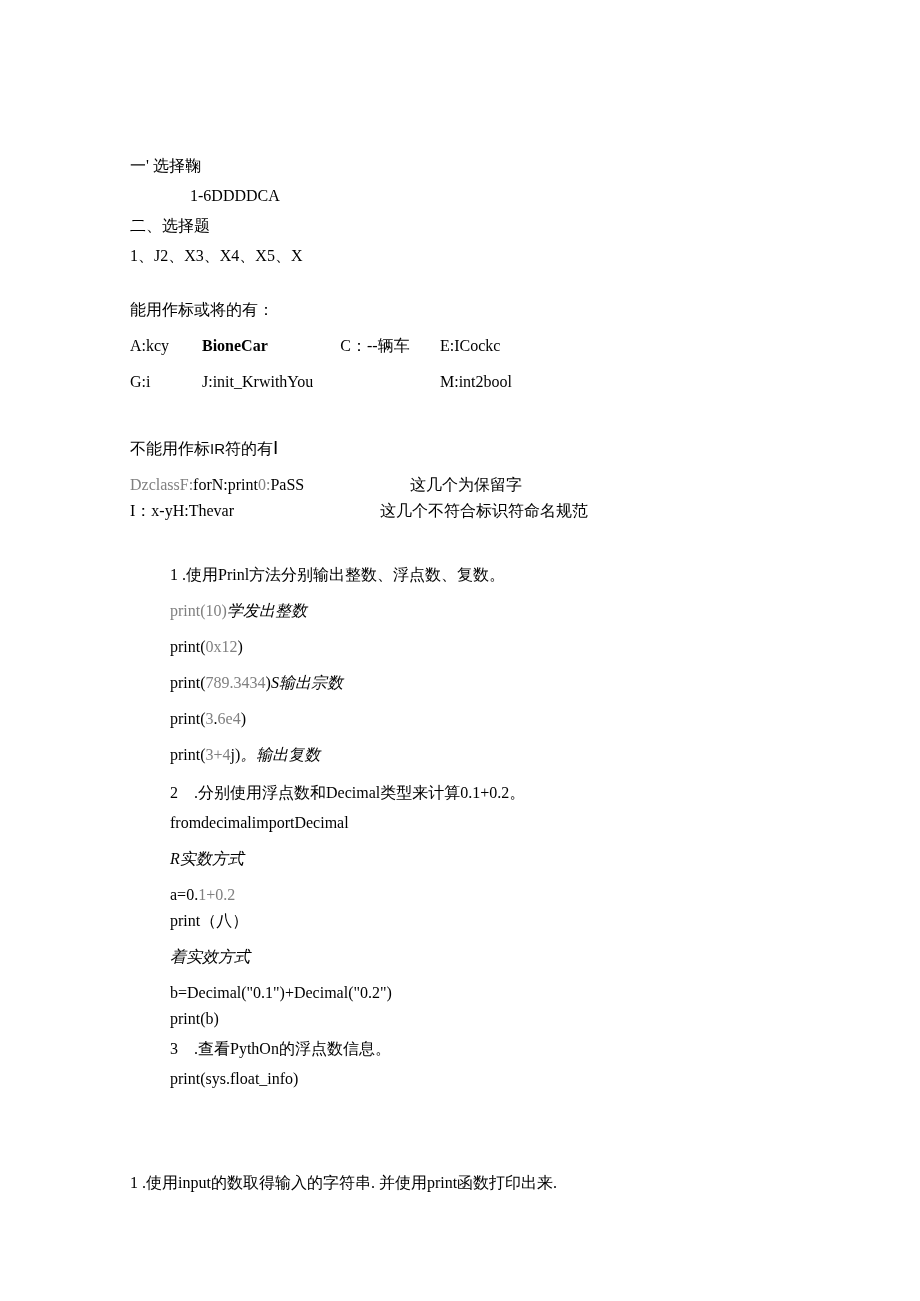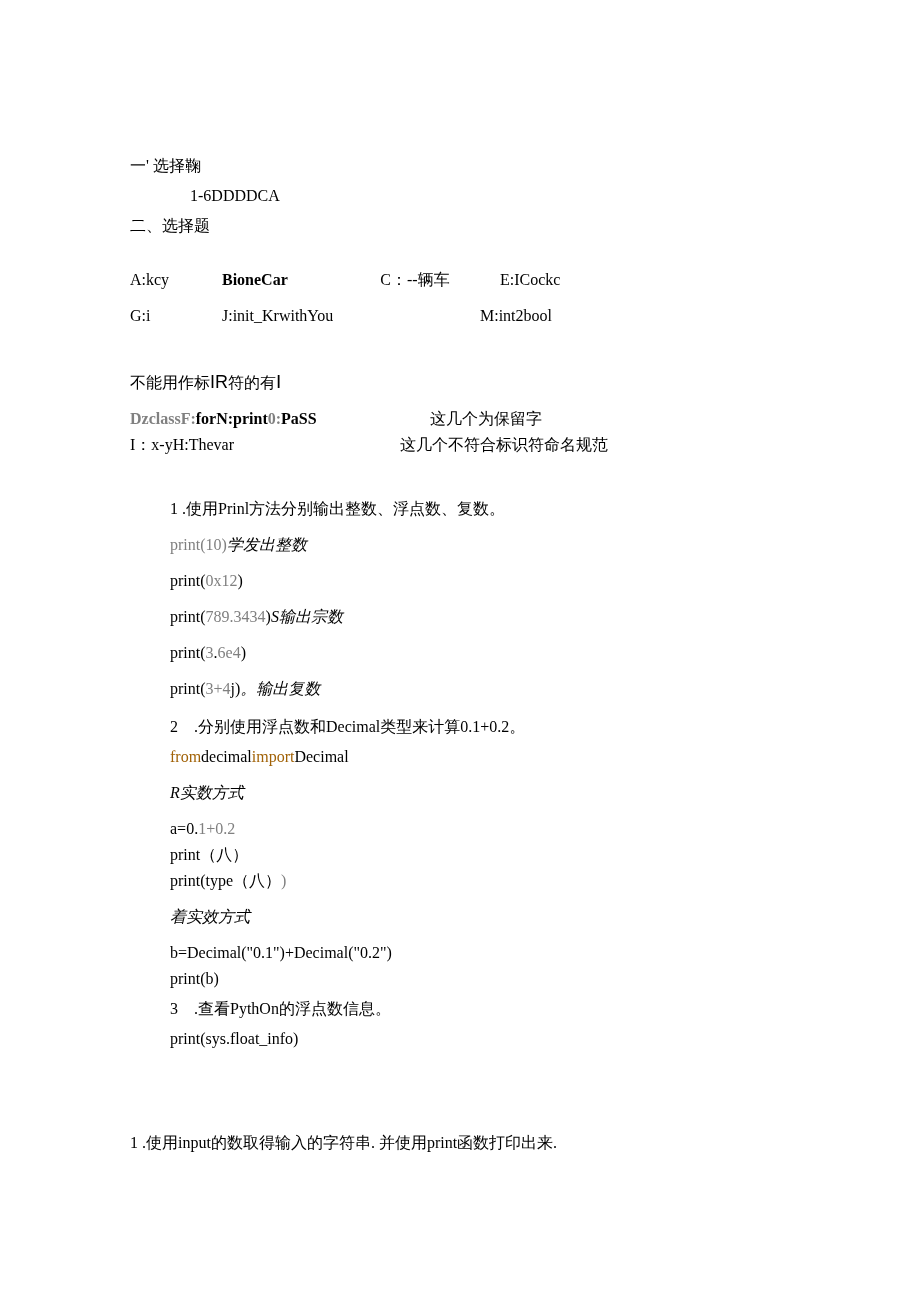--- a/index.html
+++ b/index.html
@@ -23,30 +23,29 @@
   }
   .indent-1 {
     padding-left: 60px;
   }
   .indent-2 {
     padding-left: 40px;
   }
   .row {
     display: flex;
     margin: 12px 0;
-    gap: 20px;
   }
   .col {
     box-sizing: border-box;
   }
   .gray {
     color: #808080;
   }
   .blue {
-    color: #a16207;
+    color: #000000;
     text-align: center;
   }
   .italic {
     font-style: italic;
   }
   .block-spacing {
     margin-top: 30px;
   }
   .block-spacing-lg {
     margin-top: 40px;
@@ -66,41 +65,43 @@
 <body>
 
 <div class="page">
 
   <div class="line">
     <span>一'</span>
     <span>选择鞠</span>
   </div>
   <div class="line indent-1">1-6DDDDCA</div>
   <div class="line">二、选择题</div>
+  <div class="line">1、J2、X3、X4、X5、X</div>
 
   <div class="block-spacing">
+    <div class="line">能用作标或将的有：</div>
     <div class="row">
       <div class="col" style="width:72px;">A:kcy</div>
       <div class="col" style="width:108px;font-weight:bold;">BioneCar</div>
       <div class="col" style="width:130px;text-align:center;">C：--辆车</div>
       <div class="col">E:ICockc</div>
     </div>
     <div class="row">
       <div class="col" style="width:72px;">G:i</div>
       <div class="col" style="width:238px;">J:init_KrwithYou</div>
       <div class="col">M:int2bool</div>
     </div>
   </div>
 
   <div class="block-spacing-lg">
     <div class="line">
-      <span>不能用作标</span><span class="arial" style="font-size:18px;">IR</span><span>符的有</span><span class="arial" style="font-size:19px;">I</span>
+      <span>不能用作标</span><span class="arial" style="font-size:15px;">IR</span><span>符的有</span><span class="arial" style="font-size:19px;">I</span>
     </div>
     <div class="row tight" style="margin-top:10px;">
-      <div class="col" style="width:280px;font-weight:bold;">
+      <div class="col" style="width:280px;">
         <span class="gray">DzclassF:</span><span>forN:print</span><span class="gray">0:</span><span>PaSS</span>
       </div>
       <div class="col">这几个为保留字</div>
     </div>
     <div class="row tight">
       <div class="col" style="width:250px;">I：x-yH:Thevar</div>
       <div class="col">这几个不符合标识符命名规范</div>
     </div>
   </div>
 
@@ -126,23 +127,20 @@
   <div class="indent-2" style="margin-top:14px;">
     <div class="line">2　.分别使用浮点数和Decimal类型来计算0.1+0.2。</div>
     <div class="line tight">
       <span class="blue">from</span><span>decimal</span><span class="blue">import</span><span>Decimal</span>
     </div>
     <div class="code-line italic">R实数方式</div>
     <div class="line tight">
       <span>a=0.</span><span class="gray">1+0.2</span>
     </div>
     <div class="line tight">print（八）</div>
-    <div class="line tight">
-      <span>print(type（八）</span><span class="gray">)</span>
-    </div>
     <div class="code-line italic">着实效方式</div>
     <div class="line tight">b=Decimal("0.1")+Decimal("0.2")</div>
     <div class="line tight">print(b)</div>
   </div>
 
   <div class="indent-2" style="margin-top:6px;">
     <div class="line">3　.查看PythOn的浮点数信息。</div>
     <div class="line tight">print(sys.float_info)</div>
   </div>
 

